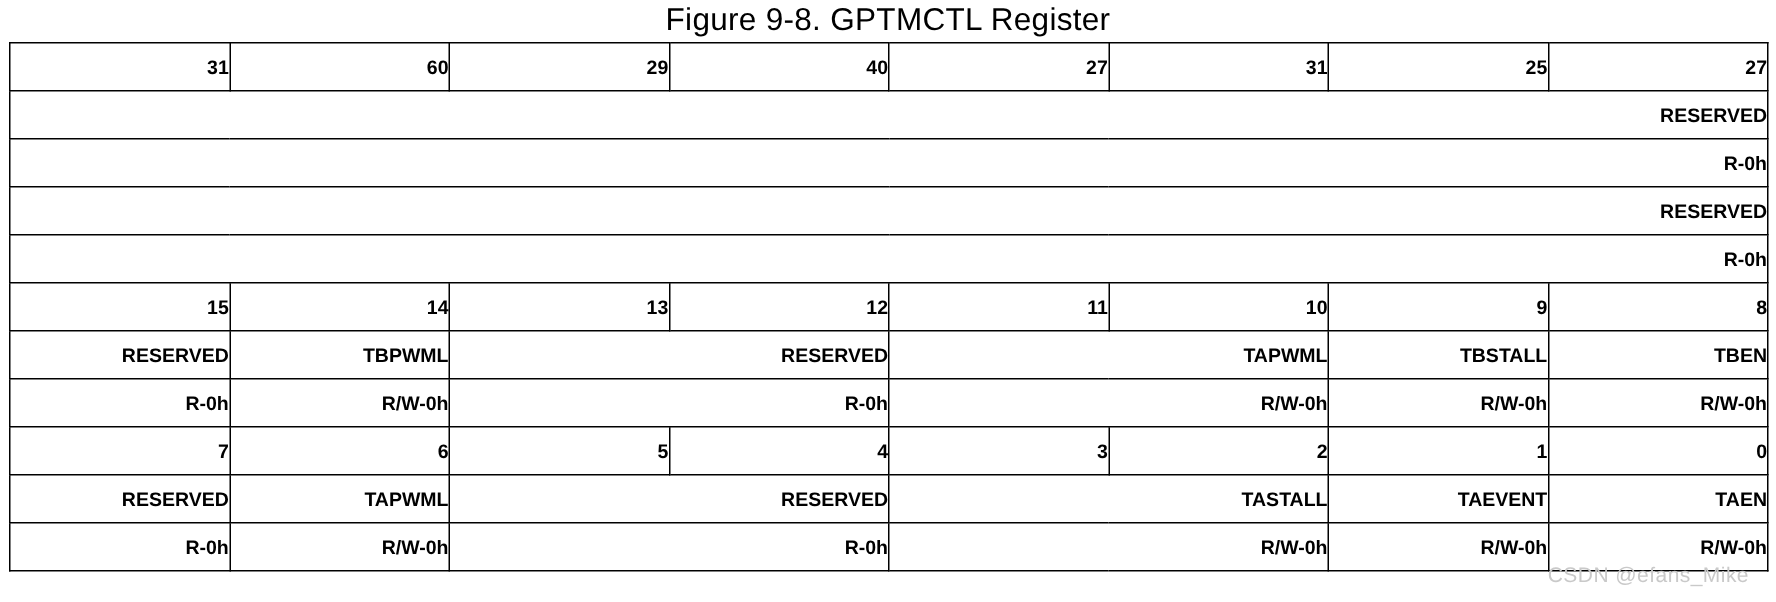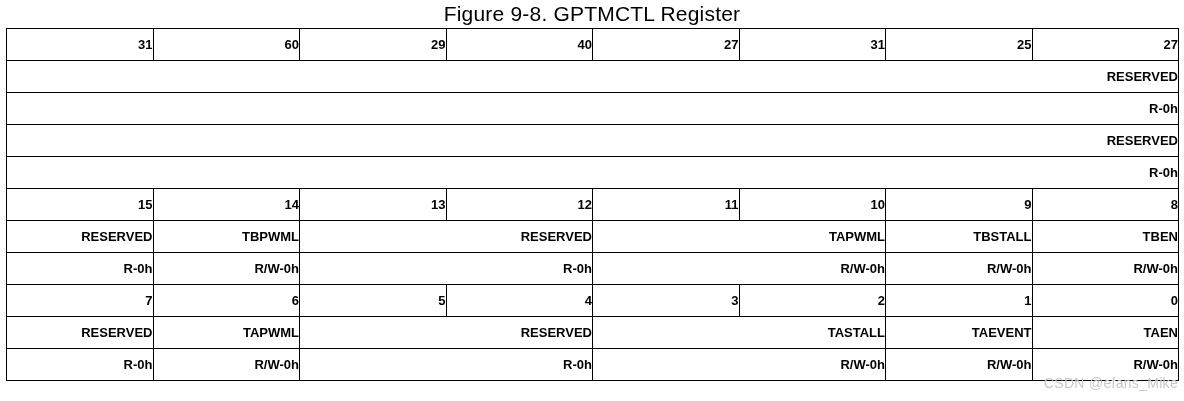--- a/index.html
+++ b/index.html
@@ -59,21 +59,21 @@
   
   tr.reset-row td {
     border-left: 0;
     border-right: 0;
   }
   tr.reset-row td.edge-left  { border-left: 1px solid #000000; }
   tr.reset-row td.edge-right { border-right: 1px solid #000000; }
 
   #watermark {
     position: absolute;
-    right: 6px;
+    right: 18px;
     top: 375px;
     font-size: 14px;
     color: #c9c9c9;
     letter-spacing: 0.3px;
     pointer-events: none;
   }
 </style>
 </head>
 <body>
 

